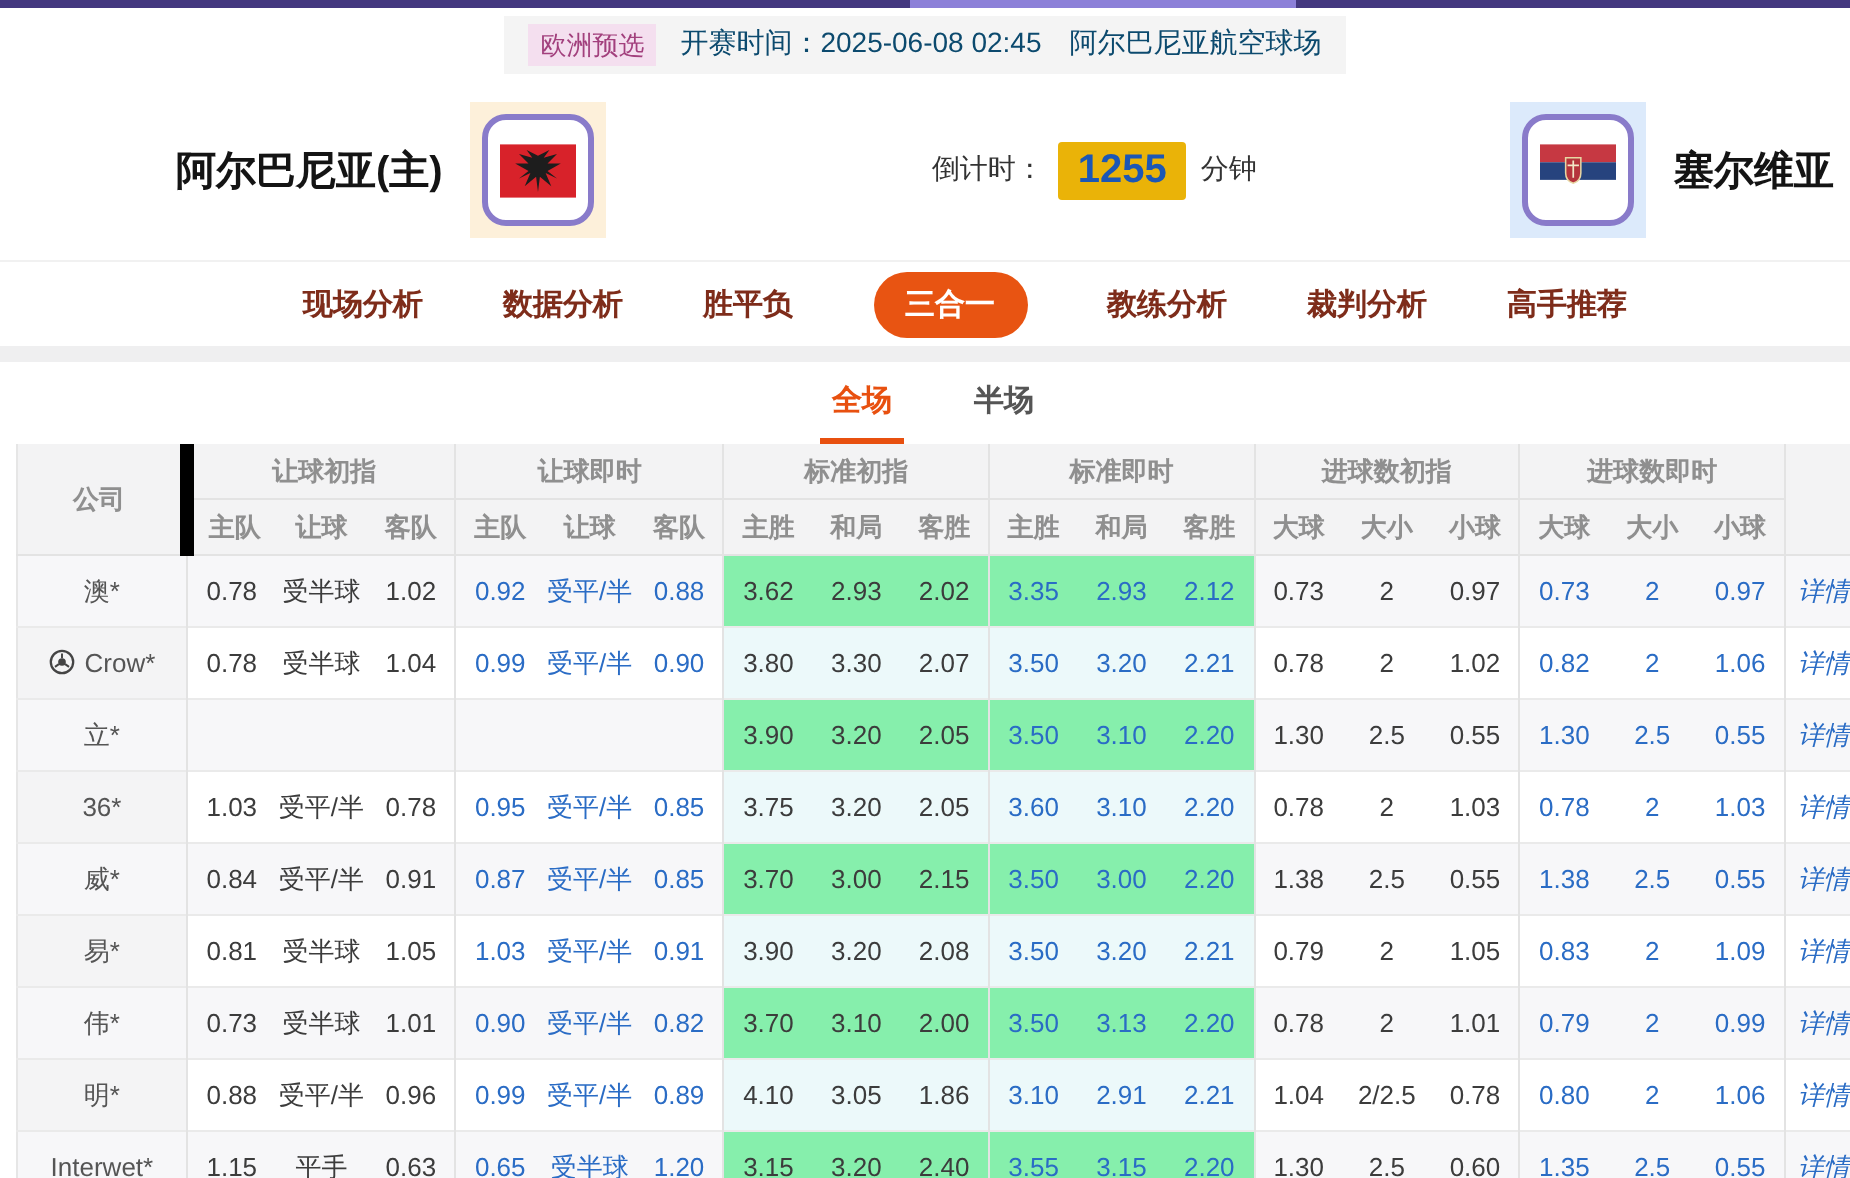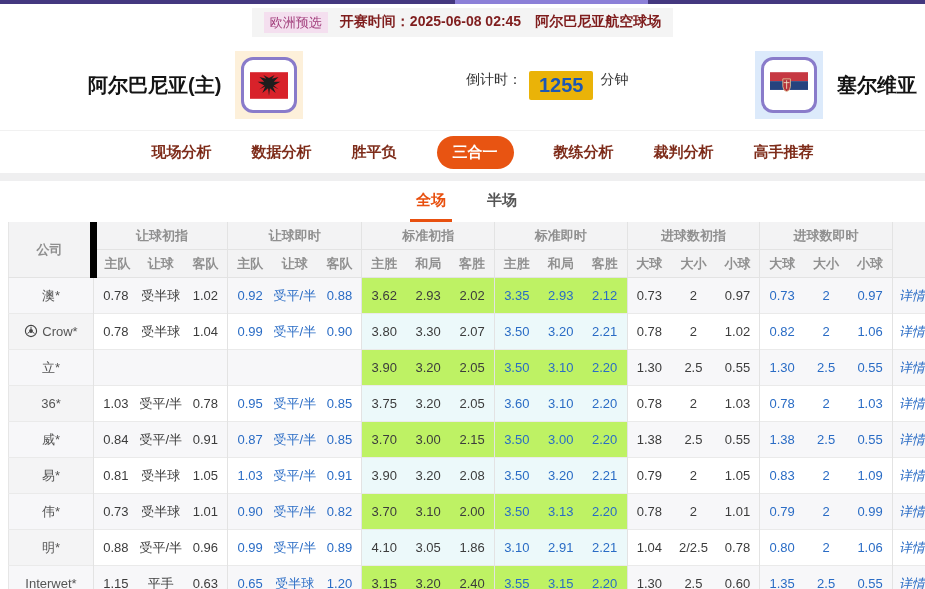--- a/index.html
+++ b/index.html
@@ -9,34 +9,34 @@
     -webkit-font-smoothing:antialiased;
   }
   
   .topbar{height:4px;background:#44387f;position:relative;}
   .topbar .seg{position:absolute;top:0;left:455px;width:193px;height:4px;background:#8c80d8;}
 
   
   .infobar{height:36px;display:flex;align-items:center;justify-content:center;}
   .infobox{background:#f4f4f4;display:flex;align-items:center;gap:12px;padding:4px 12px;}
   .badge{background:#f4dfef;color:#a2407d;font-size:13px;padding:2px 6px;line-height:17px;}
-  .kick,.venue{font-weight:bold;color:#7f1d1d;font-size:14px;}
+  .kick,.venue{font-weight:normal;color:#0c4a6e;font-size:14px;}
   .venue{margin-left:2px;}
 
   
   .match-header{height:90px;display:flex;align-items:center;}
   .team-name{font-size:20px;font-weight:bold;color:#141414;white-space:nowrap;}
   .home-name{margin-left:88px;}
   .away-name{margin-left:14px;margin-right:8px;}
   .flagbox{width:68px;height:68px;display:flex;align-items:center;justify-content:center;flex:0 0 auto;}
   .flagbox.home{background:#fdf0da;margin-left:14px;}
   .flagbox.away{background:#dceafb;}
   .flaginner{width:50px;height:50px;background:#fff;border:3px solid #897bca;border-radius:12px;
     display:flex;align-items:center;justify-content:center;}
-  .countdown{flex:1;display:flex;justify-content:center;gap:7px;
+  .countdown{flex:1;display:flex;align-items:center;justify-content:center;gap:7px;
     font-size:14px;color:#333;padding-left:36px;}
   .cd-val{background:#eab308;color:#1c57b5;font-weight:bold;font-size:20px;padding:3px 10px;border-radius:2px;}
 
   
   .navbar{height:42px;display:flex;align-items:center;justify-content:center;gap:40px;
     border-top:1px solid #f1f1f1;padding-left:40px;}
   .nav-tab{font-size:15px;font-weight:bold;color:#7e2c1a;cursor:pointer;white-space:nowrap;}
   .nav-tab.active{background:#e85412;color:#fff;padding:7px 16px;border-radius:17px;}
 
   .graystrip{height:8px;background:#efeff0;}
@@ -54,21 +54,21 @@
     border-left:1px solid #e6e6e6;}
   th,td{text-align:center;padding:0;white-space:nowrap;overflow:hidden;}
   thead th{background:#f3f3f4;color:#8f8f8f;font-weight:bold;font-size:13px;height:27px;
     border-bottom:1px solid #e3e3e3;}
   tbody td{height:35px;font-size:13px;border-top:1px solid #eaeaea;}
   td.company{background:#f4f4f5;color:#555;}
   th.company{border-right:7px solid #000000;}
   .gs{border-left:1px solid #e3e3e3;}
   tr.odd td{background:#f7f7f9;}
   td.cyan{background:#ecf9fa;}
-  tr.odd td.cyan{background:#bef264;margin-left:12px;}
+  tr.odd td.cyan{background:#86efac;margin-left:12px;}
   td.blue, .detail-link{color:#2a6cc5;}
   td.detail{text-align:left;font-style:italic;}
   .detail-link{cursor:pointer;font-size:13px;padding-left:6px;}
   .ball-icon{vertical-align:-2px;margin-right:4px;}
 </style>
 </head>
 <body>
 
 <div class="topbar">
   <div class="seg"></div>

